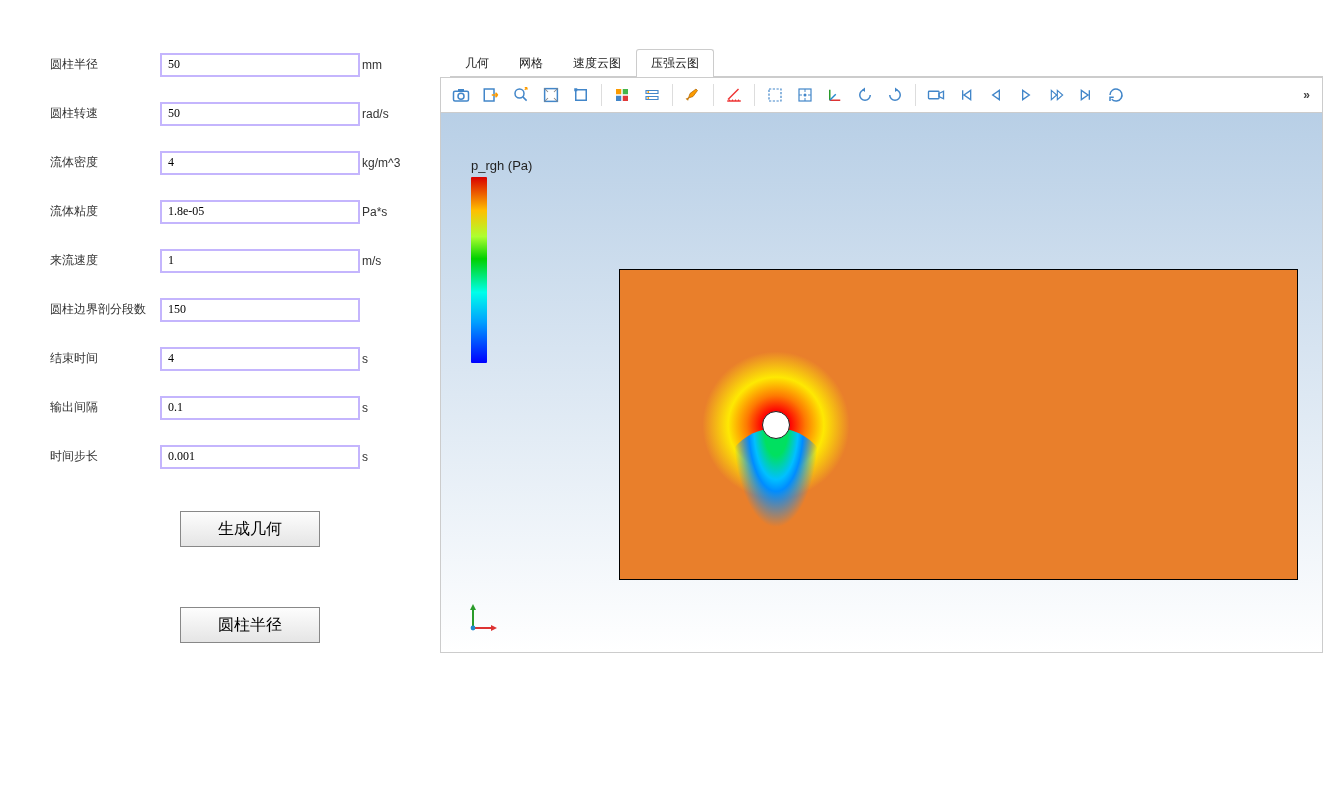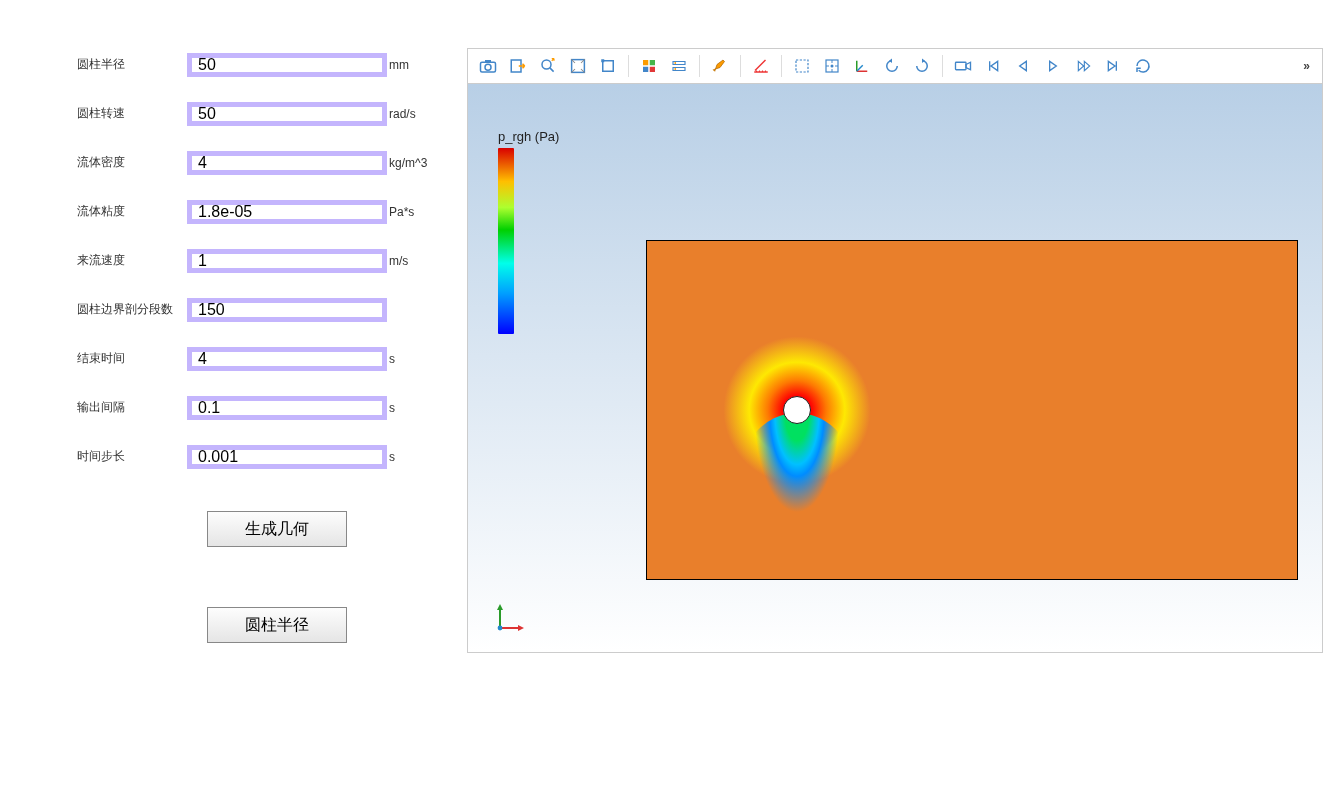--- a/index.html
+++ b/index.html
@@ -1,20 +1,20 @@
 <!DOCTYPE html>
 <html><head>
 <meta charset="utf-8">
 <style>
   body { margin:0; padding:0; font-family:"Microsoft YaHei","微软雅黑",Arial,sans-serif; font-size:12px; background:#fff; color:#333; }
-  .app { display:flex; width:1343px; height:673px; box-sizing:border-box;padding-left:27px; }
+  .app { display:flex; width:1343px; height:673px; box-sizing:border-box; }
   .side { width:440px; padding:40px 10px 10px 50px; box-sizing:border-box; }
   .row { display:flex; align-items:center; height:49px; }
   .lbl { width:110px; }
-  .inp { width:200px; height:24px; border:5px solid #c4b5fd; padding:0 6px; font-family:Liberation Sans, sans-serif; font-size:16px; box-sizing:border-box; }
+  .inp { width:200px; height:24px; border:2px solid #c4b5fd; padding:0 6px; font-family:Liberation Serif, serif; font-size:12px; box-sizing:border-box; }
   .unit { margin-left:2px; }
   .btn-col { margin-top:30px; }
   .btn { display:block; width:140px; height:36px; margin:0 0 60px 130px; border:1px solid #888;
          background:linear-gradient(#fdfdfd,#e5e5e5); cursor:pointer; font-size:16px; font-family:inherit; }
   .btn:last-child { margin-bottom:0; }
 
   .main { flex:1; display:flex; flex-direction:column; padding:48px 20px 20px 0; box-sizing:border-box; }
   .tabs { display:flex; border-bottom:1px solid #ccc; margin-left:10px; }
   .tab  { padding:5px 14px; cursor:pointer; border:1px solid transparent; border-bottom:none; color:#222; position:relative; top:1px; }
   .tab.active { border-color:#ccc; background:#fff; border-radius:3px 3px 0 0; }
@@ -103,20 +103,26 @@
       </div>
 
     <div class="btn-col">
       <button class="btn">生成几何</button>
       <button class="btn">圆柱半径</button>
       <button class="btn">计算</button>
     </div>
   </div>
 
   <div class="main">
+    <div class="tabs">
+      <div class="tab">几何</div>
+      <div class="tab">网格</div>
+      <div class="tab">速度云图</div>
+      <div class="tab active">压强云图</div>
+    </div>
 
     <div class="toolbar">
       <button class="tbtn">
           <svg width="18" height="18" viewBox="0 0 24 24">
             <rect x="2" y="7" width="20" height="13" rx="2" fill="none" stroke="#4286c9" stroke-width="2"></rect>
             <circle cx="12" cy="13.5" r="4" fill="none" stroke="#4286c9" stroke-width="2"></circle>
             <rect x="8" y="4" width="8" height="3" fill="#4286c9"></rect>
           </svg>
         </button>
       <button class="tbtn">

